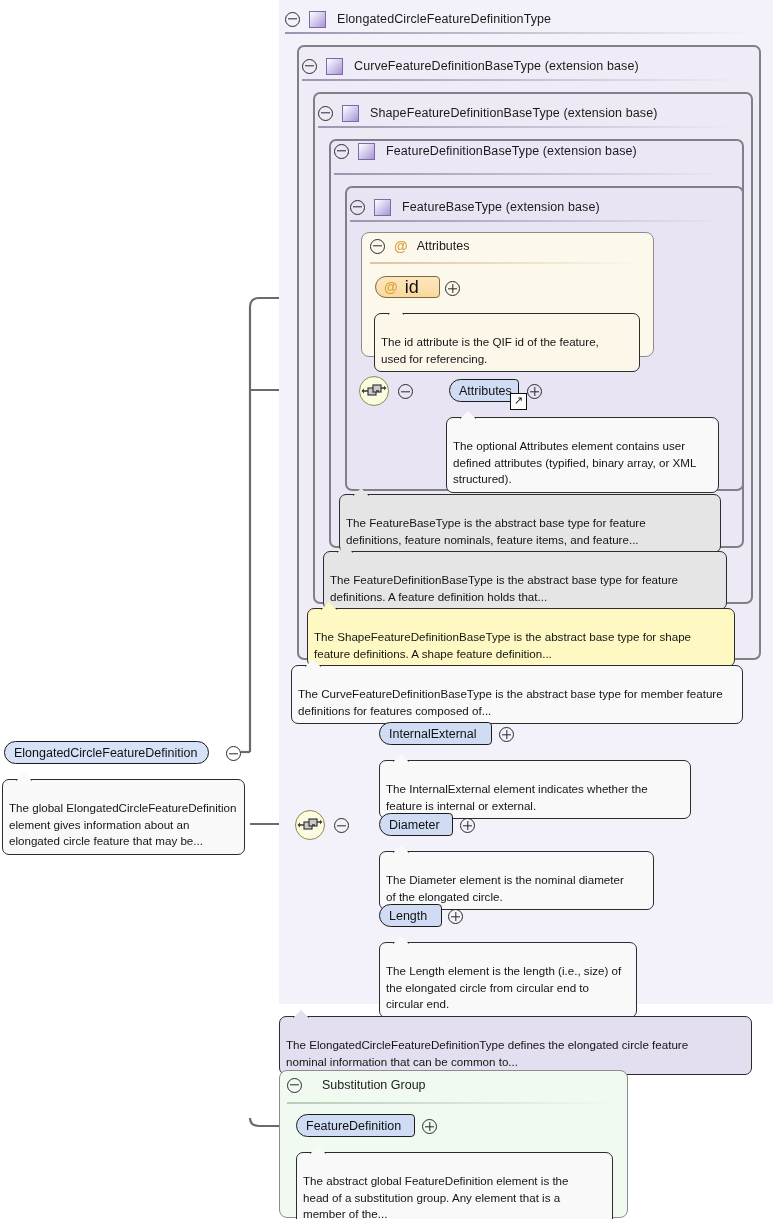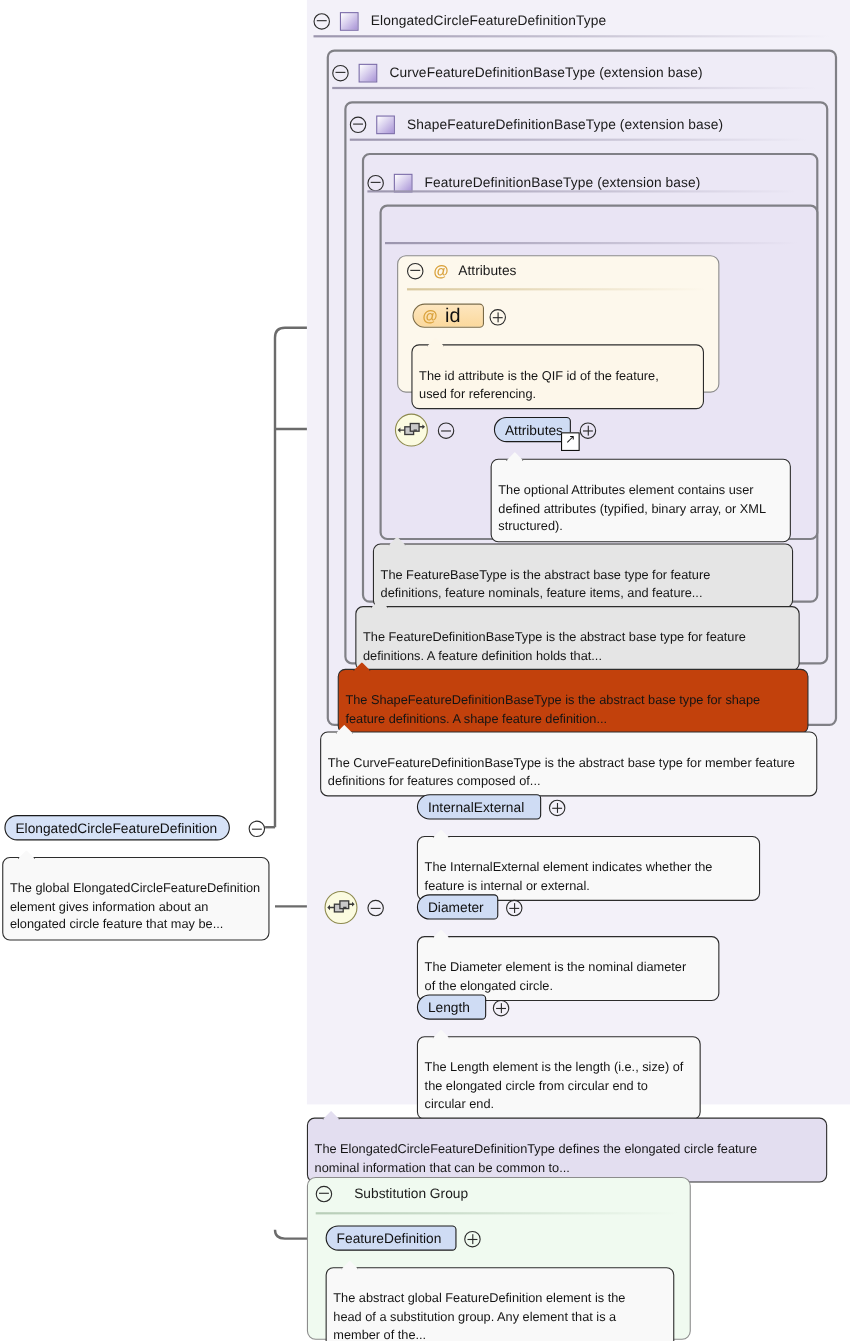--- a/index.html
+++ b/index.html
@@ -195,21 +195,21 @@
     content: "";
     position: absolute;
     left: 13px; top: -7px;
     width: 14px; height: 8px;
     background: inherit;
     clip-path: polygon(0% 100%, 50% 0%, 100% 100%);
     border-left: 1.4px solid #2c2c2c;
     border-right: 1.4px solid #2c2c2c;
   }
   .doc.violet  { background: #e5e5e5; }
-  .doc.violet2 { background: #c2410c; }
+  .doc.violet2 { background: #fef9c3; }
   .doc.cream   { background: #fdf7ea; }
   .doc.white   { background: #f9f9f9; }
   .doc.lilac   { background: #e3def0; }
 
   
   .subst {
     position: absolute;
     box-sizing: border-box;
     border: 1.6px solid #8c8c8c;
     border-radius: 8px;
@@ -307,30 +307,37 @@
   <div class="frame-head" style="left:318px; top:96px;">
     <span class="toggle"></span>
     <span style="width:9px"></span>
     <span class="type-swatch"></span>
     <span style="width:11px"></span>
     <span class="frame-title">ShapeFeatureDefinitionBaseType (extension base)</span>
   </div>
   <div class="head-rule" style="left:318px; top:126px; width:416px;"></div>
 
   <div class="frame lvl3" style="left:329px; top:139px; width:415px; height:409px;"></div>
-  <div class="frame-head" style="left:334px; top:149px;justify-content:flex-end;">
+  <div class="frame-head" style="left:334px; top:134px;justify-content:flex-end;">
     <span class="toggle"></span>
     <span style="width:9px"></span>
     <span class="type-swatch"></span>
     <span style="width:11px"></span>
     <span class="frame-title">FeatureDefinitionBaseType (extension base)</span>
   </div>
   <div class="head-rule" style="left:334px; top:173px; width:390px;"></div>
 
   <div class="frame lvl4" style="left:345px; top:186px; width:399px; height:305px;"></div>
+  <div class="frame-head" style="left:350px; top:190px;">
+    <span class="toggle"></span>
+    <span style="width:9px"></span>
+    <span class="type-swatch"></span>
+    <span style="width:11px"></span>
+    <span class="frame-title">FeatureBaseType (extension base)</span>
+  </div>
   <div class="head-rule" style="left:350px; top:220px; width:375px;"></div>
 
   <div class="attr-box" style="left:361px; top:232px; width:293px; height:125px;"></div>
   <div class="attr-head" style="left:370px; top:234px;">
     <span class="toggle"></span>
     <span style="width:9px"></span>
     <span class="at-glyph">@</span>
     <span style="width:9px"></span>
     <span class="attr-title">Attributes</span>
   </div>

